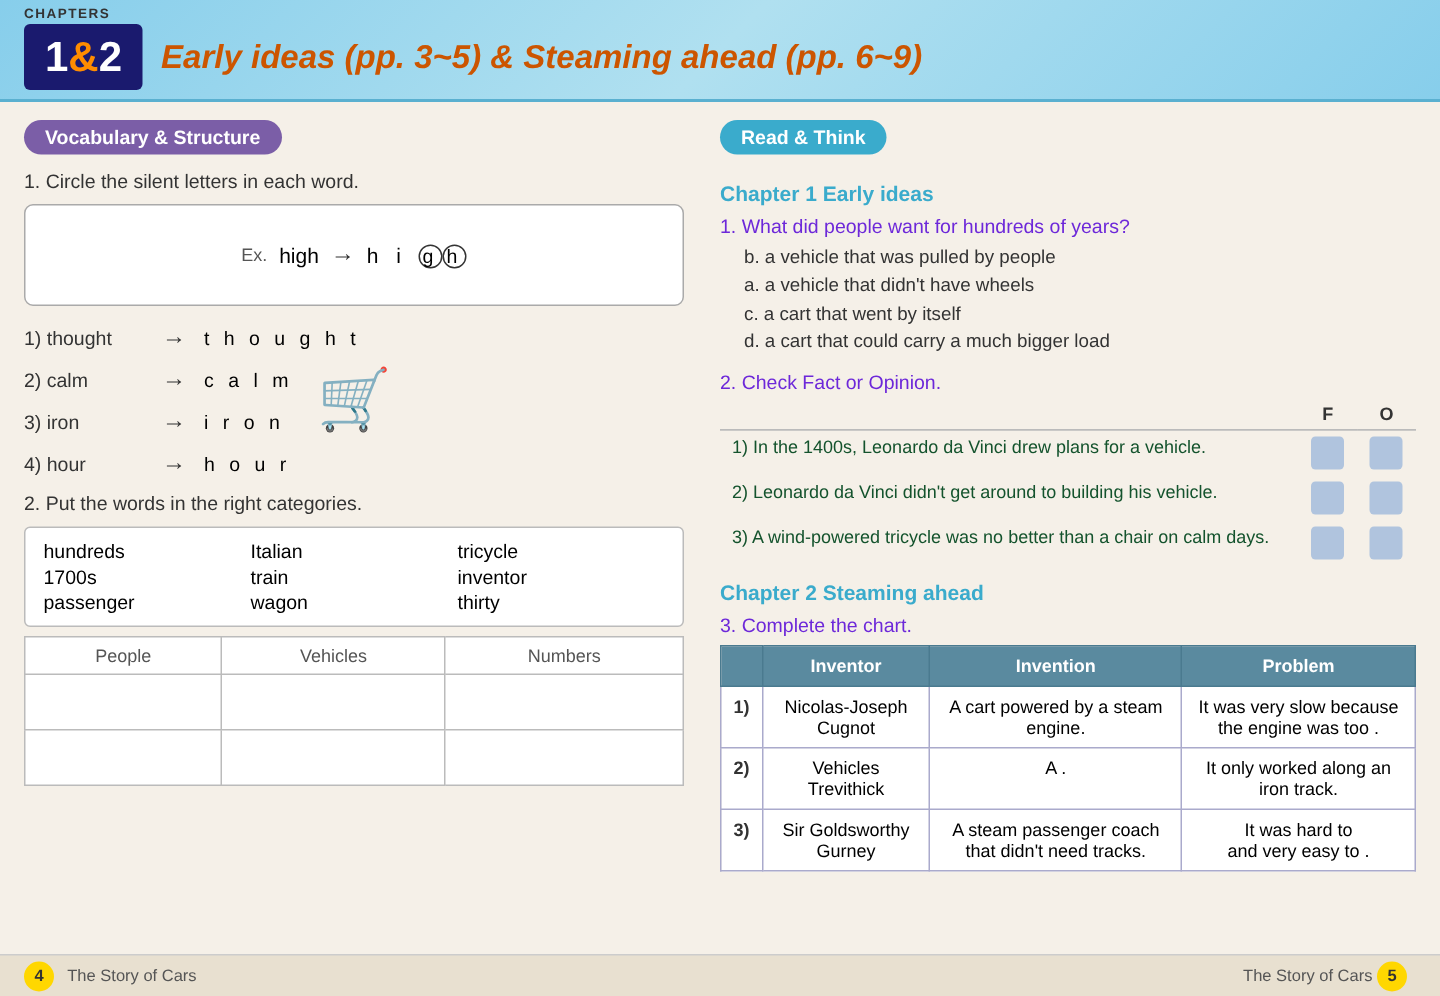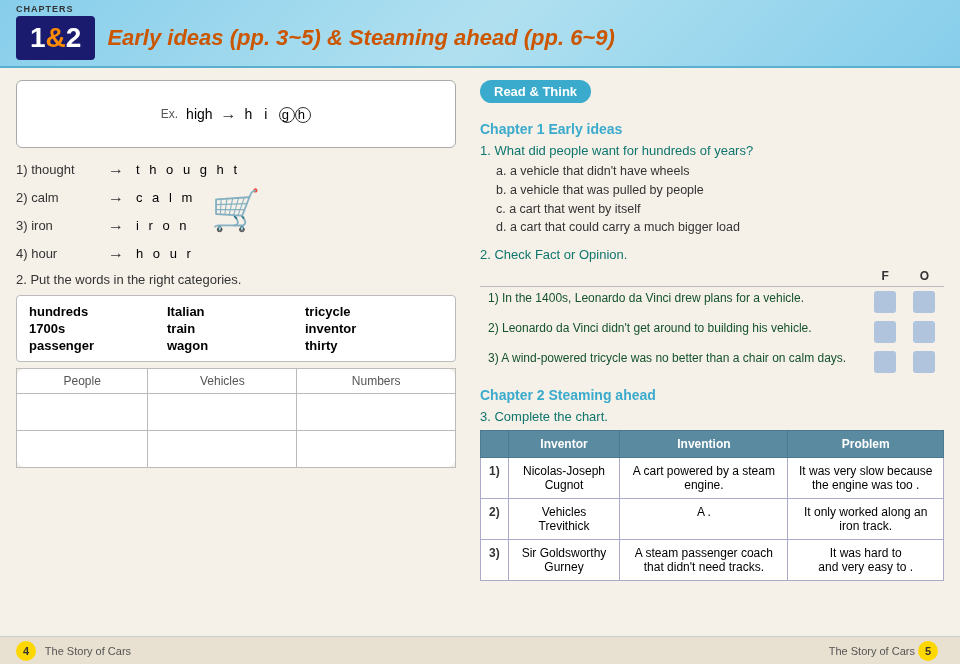--- a/index.html
+++ b/index.html
@@ -133,25 +133,24 @@
     .word-bank {
       border: 1.5px solid #bbb;
       border-radius: 4px;
       background: white;
       padding: 8px 12px;
       margin-bottom: 6px;
       display: grid;
       grid-template-columns: 1fr 1fr 1fr;
       gap: 2px 0;
       font-size: 13px;
-      font-weight: bold;
     }
     .category-table {
       border: 1.5px solid #bbb;
-      border-radius: 12px;
+      border-radius: 0;
       background: white;
       width: 100%;
       border-collapse: collapse;
     }
     .category-table th {
       border: 1px solid #bbb;
       padding: 5px 8px;
       font-size: 12px;
       font-weight: normal;
       color: #555;
@@ -169,21 +168,21 @@
     }
 
     .chapter-heading {
       color: #3aabcc;
       font-size: 14px;
       font-weight: bold;
       margin-bottom: 6px;
       margin-top: 8px;
     }
 
-    .q-text { font-size: 13px; color: #0f766e; margin-bottom: 4px; }
+    .q-text { font-size: 13px; color: #6d28d9; margin-bottom: 4px; }
     .answer-options { margin-left: 16px; margin-bottom: 10px; }
     .answer-option { font-size: 12.5px; color: #333; line-height: 1.5; }
 
     
     .fo-table {
       width: 100%;
       border-collapse: collapse;
       margin-bottom: 10px;
       font-size: 12px;
     }
@@ -279,21 +278,23 @@
   <div class="chapters-label">CHAPTERS</div>
   <div class="chapter-badge">
     <span>1</span><span class="amp">&amp;</span><span>2</span>
   </div>
   <div class="header-title">Early ideas (pp. 3~5) &amp; Steaming ahead (pp. 6~9)</div>
 </div>
 
 <div class="main-content">
 
   <div class="left-col">
-
+    <div class="section-badge">Vocabulary &amp; Structure</div>
+
+    <div class="question-text">1. Circle the silent letters in each word.</div>
 
     
     <div class="silent-box">
       <div class="example-row">
         <span class="ex-label">Ex.</span>
         <span style="font-size:14px;">high</span>
         <span class="arrow">→</span>
         <span style="letter-spacing:4px;font-size:14px;">h i <span class="circle-letter">g</span><span class="circle-letter">h</span></span>
       </div>
     </div>
@@ -361,22 +362,22 @@
     </div>
   </div>
 
   <div class="right-col">
     <div class="section-badge blue">Read &amp; Think</div>
 
     <div class="chapter-heading">Chapter 1 Early ideas</div>
 
     <div class="q-text">1. What did people want for hundreds of years?</div>
     <div class="answer-options">
+      <div class="answer-option">b. a vehicle that was pulled by people</div>
       <div class="answer-option">a. a vehicle that didn't have wheels</div>
-      <div class="answer-option">b. a vehicle that was pulled by people</div>
       <div class="answer-option">c. a cart that went by itself</div>
       <div class="answer-option">d. a cart that could carry a much bigger load</div>
     </div>
 
     <div class="q-text">2. Check Fact or Opinion.</div>
 
     <table class="fo-table">
       <thead>
         <tr>
           <th style="text-align:left;"></th>

